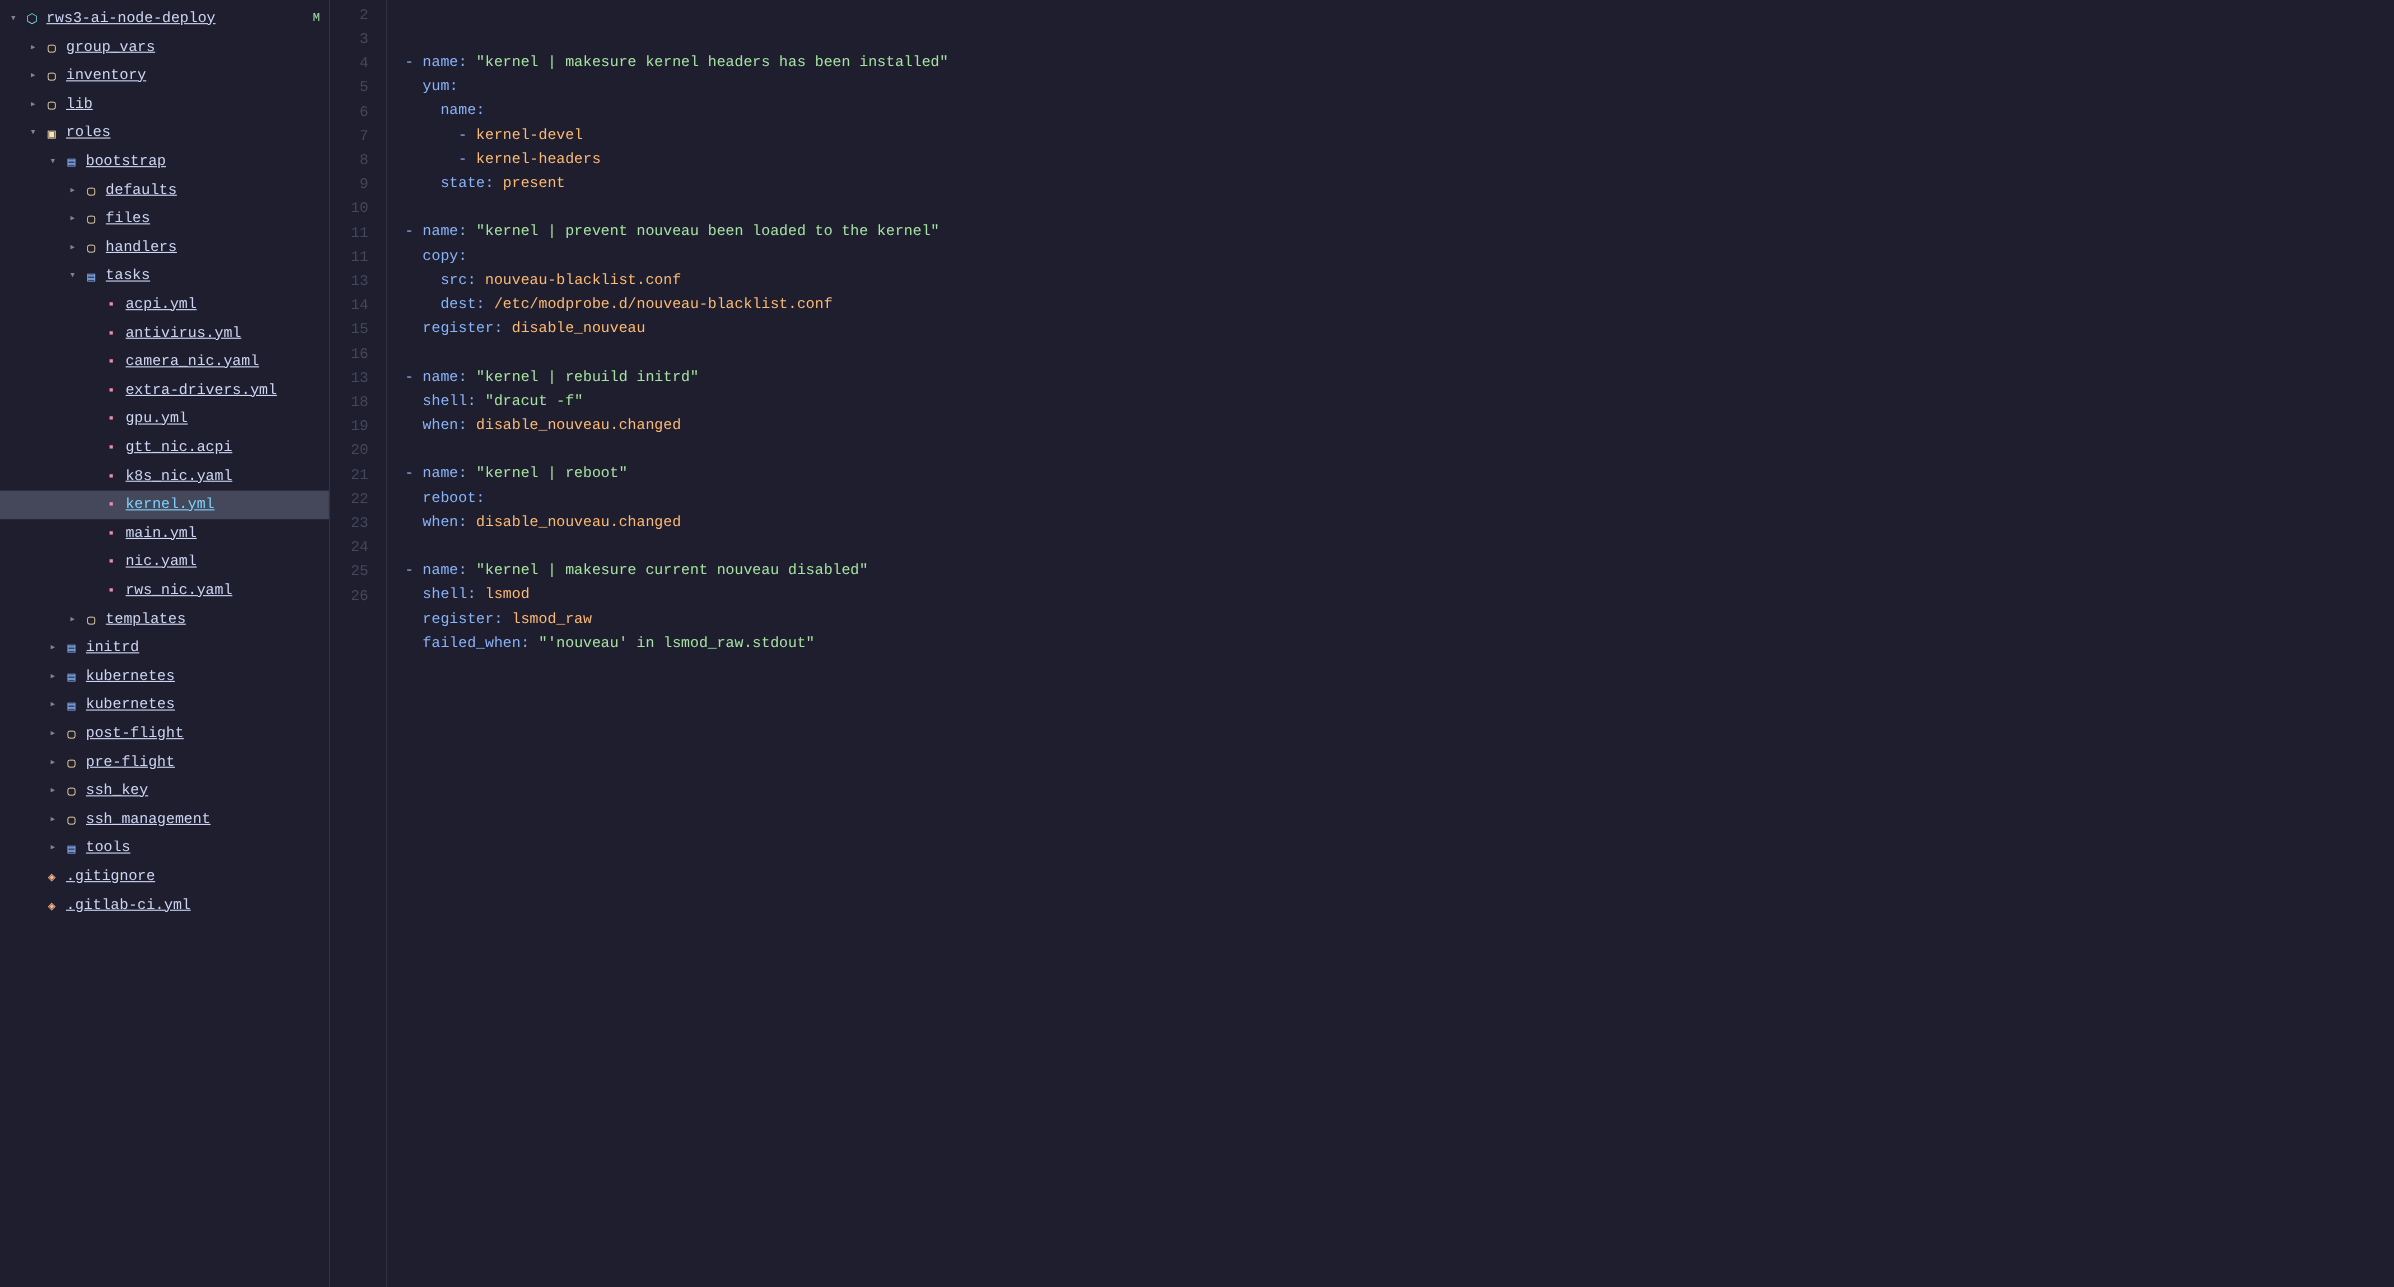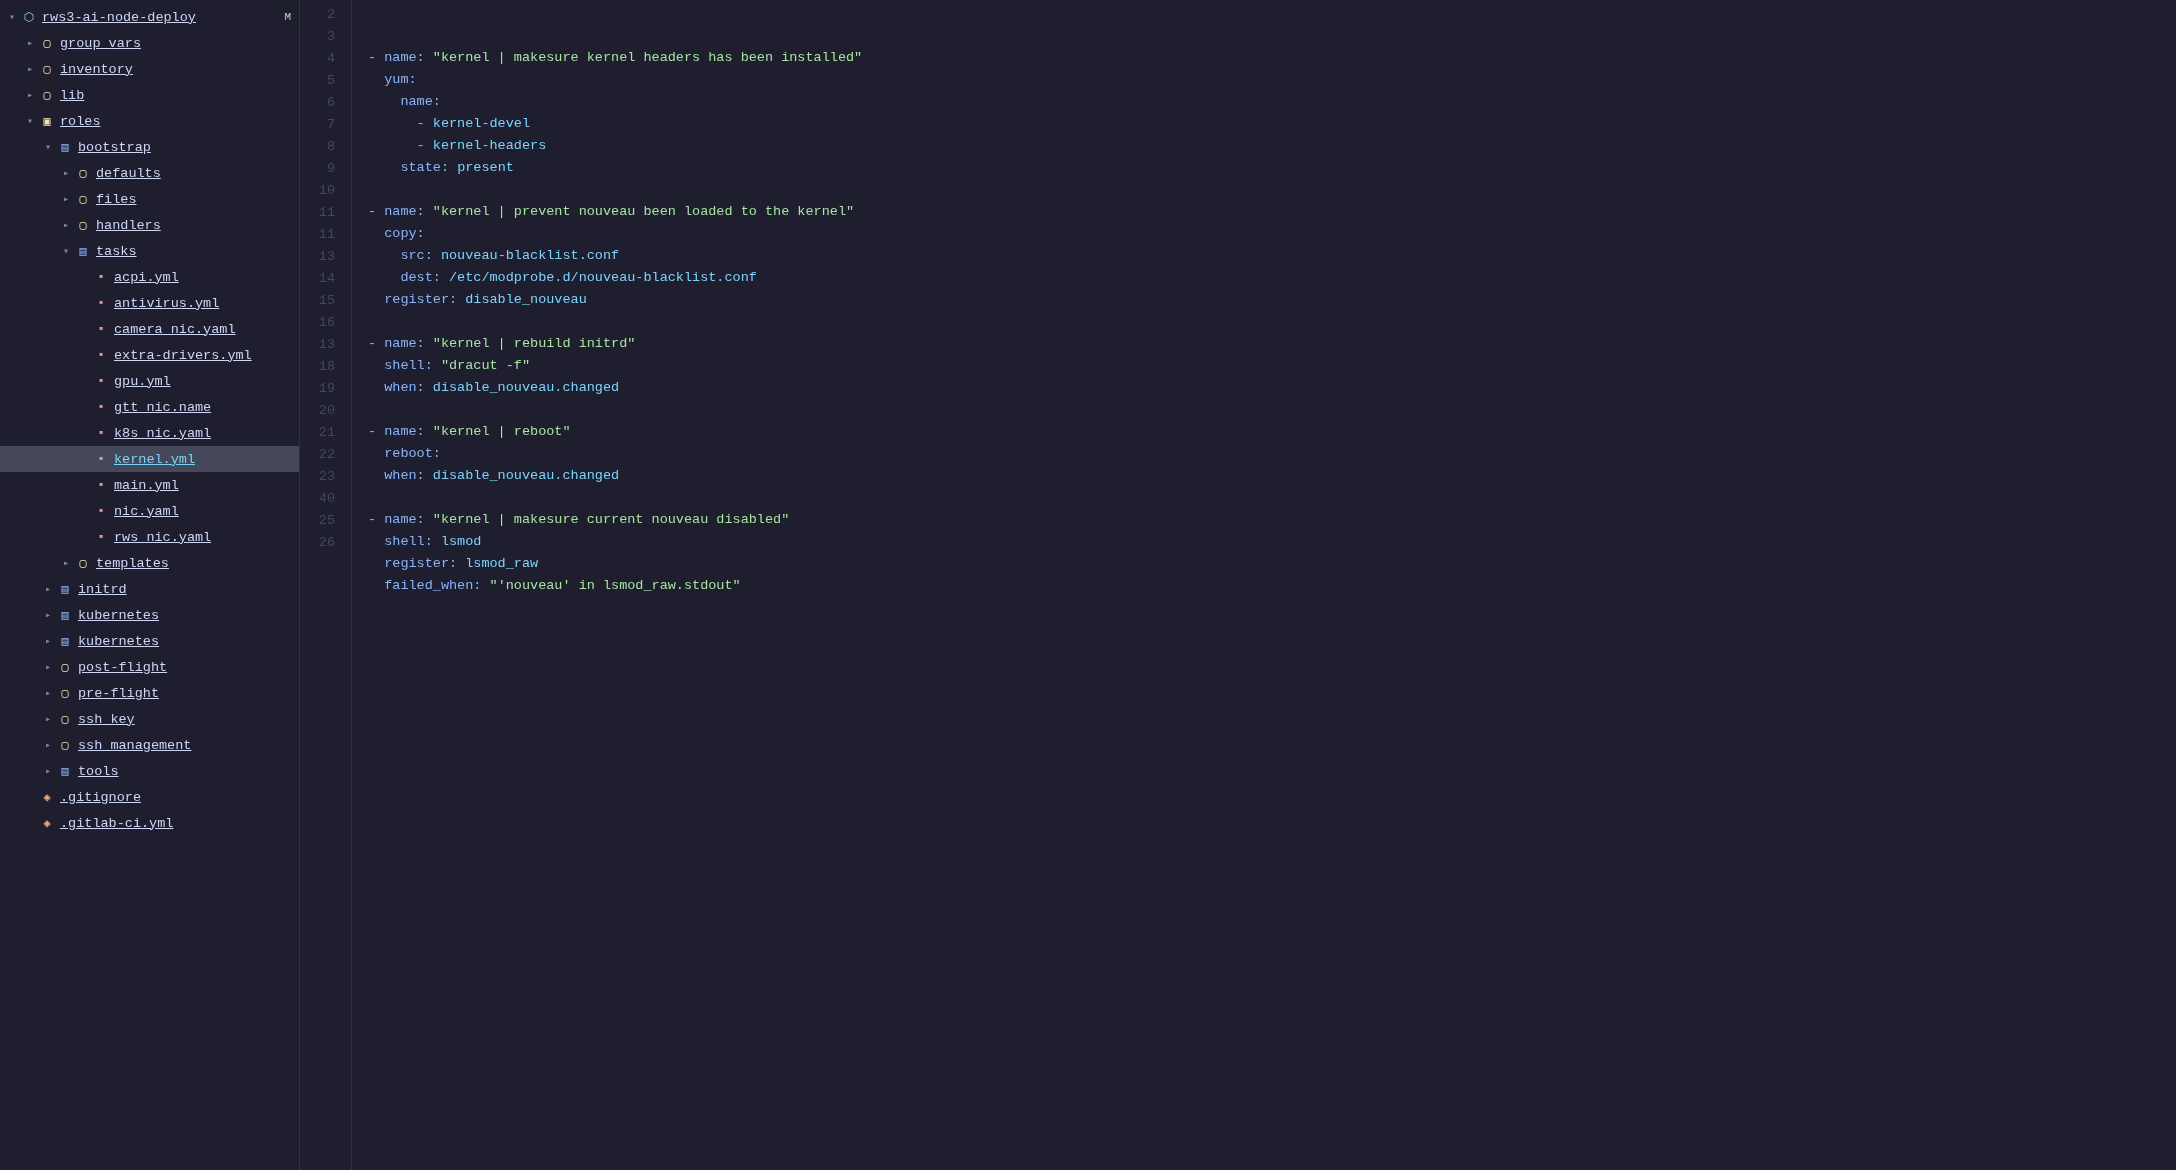--- a/index.html
+++ b/index.html
@@ -131,21 +131,21 @@
       white-space: pre;
     }
     .code-line {
       height: 22px;
       display: flex;
       align-items: center;
     }
 
     
     .k-key { color: #89b4fa; }
-    .k-value { color: #7dd3fc; }
+    .k-value { color: #fdba74; }
     .k-string-val { color: #a6e3a1; }
     .k-dash { color: #89b4fa; }
   </style>
 </head>
 <body>
 
 <div id="sidebar">
 <div class="tree-item indent-0">
   <span class="arrow open"></span>
   <span class="file-icon icon-repo">⬡</span>
@@ -218,21 +218,21 @@
     <span class="item-label">extra-drivers.yml</span>
   </div>
     <div class="tree-item indent-4">
     <span class="arrow none"></span>
     <span class="file-icon icon-file-yaml">▪</span>
     <span class="item-label">gpu.yml</span>
   </div>
     <div class="tree-item indent-4">
     <span class="arrow none"></span>
     <span class="file-icon icon-file-yaml">▪</span>
-    <span class="item-label">gtt_nic.name</span>
+    <span class="item-label">gtt_nic.acpi</span>
   </div>
     <div class="tree-item indent-4">
     <span class="arrow none"></span>
     <span class="file-icon icon-file-yaml">▪</span>
     <span class="item-label">k8s_nic.yaml</span>
   </div>
     <div class="tree-item indent-4 active">
     <span class="arrow none"></span>
     <span class="file-icon icon-file-yaml">▪</span>
     <span class="item-label">kernel.yml</span>
@@ -326,19 +326,19 @@
       <div class="line-num">14</div>
       <div class="line-num">15</div>
       <div class="line-num">16</div>
       <div class="line-num">13</div>
       <div class="line-num">18</div>
       <div class="line-num">19</div>
       <div class="line-num">20</div>
       <div class="line-num">21</div>
       <div class="line-num">22</div>
       <div class="line-num">23</div>
-      <div class="line-num">40</div>
+      <div class="line-num">24</div>
       <div class="line-num">25</div>
       <div class="line-num">26</div>
     </div>
   <div class="code-content">
   <div class="code-line"><span class="k-dash">- </span><span class="k-key">name</span><span class="k-key">: </span><span class="k-string-val">"kernel | makesure kernel headers has been installed"</span></div><div class="code-line"><span class="k-key">  yum</span><span class="k-key">:</span></div><div class="code-line"><span class="k-key">    name</span><span class="k-key">:</span></div><div class="code-line"><span>      </span><span class="k-dash">- </span><span class="k-value">kernel-devel</span></div><div class="code-line"><span>      </span><span class="k-dash">- </span><span class="k-value">kernel-headers</span></div><div class="code-line"><span class="k-key">    state</span><span class="k-key">: </span><span class="k-value">present</span></div><div class="code-line">&nbsp;</div><div class="code-line"><span class="k-dash">- </span><span class="k-key">name</span><span class="k-key">: </span><span class="k-string-val">"kernel | prevent nouveau been loaded to the kernel"</span></div><div class="code-line"><span class="k-key">  copy</span><span class="k-key">:</span></div><div class="code-line"><span class="k-key">    src</span><span class="k-key">: </span><span class="k-value">nouveau-blacklist.conf</span></div><div class="code-line"><span class="k-key">    dest</span><span class="k-key">: </span><span class="k-value">/etc/modprobe.d/nouveau-blacklist.conf</span></div><div class="code-line"><span class="k-key">  register</span><span class="k-key">: </span><span class="k-value">disable_nouveau</span></div><div class="code-line">&nbsp;</div><div class="code-line"><span class="k-dash">- </span><span class="k-key">name</span><span class="k-key">: </span><span class="k-string-val">"kernel | rebuild initrd"</span></div><div class="code-line"><span class="k-key">  shell</span><span class="k-key">: </span><span class="k-string-val">"dracut -f"</span></div><div class="code-line"><span class="k-key">  when</span><span class="k-key">: </span><span class="k-value">disable_nouveau.changed</span></div><div class="code-line">&nbsp;</div><div class="code-line"><span class="k-dash">- </span><span class="k-key">name</span><span class="k-key">: </span><span class="k-string-val">"kernel | reboot"</span></div><div class="code-line"><span class="k-key">  reboot</span><span class="k-key">:</span></div><div class="code-line"><span class="k-key">  when</span><span class="k-key">: </span><span class="k-value">disable_nouveau.changed</span></div><div class="code-line">&nbsp;</div><div class="code-line"><span class="k-dash">- </span><span class="k-key">name</span><span class="k-key">: </span><span class="k-string-val">"kernel | makesure current nouveau disabled"</span></div><div class="code-line"><span class="k-key">  shell</span><span class="k-key">: </span><span class="k-value">lsmod</span></div><div class="code-line"><span class="k-key">  register</span><span class="k-key">: </span><span class="k-value">lsmod_raw</span></div><div class="code-line"><span class="k-key">  failed_when</span><span class="k-key">: </span><span class="k-string-val">"'nouveau' in lsmod_raw.stdout"</span></div></div>
 </div>
 
 </body></html>

